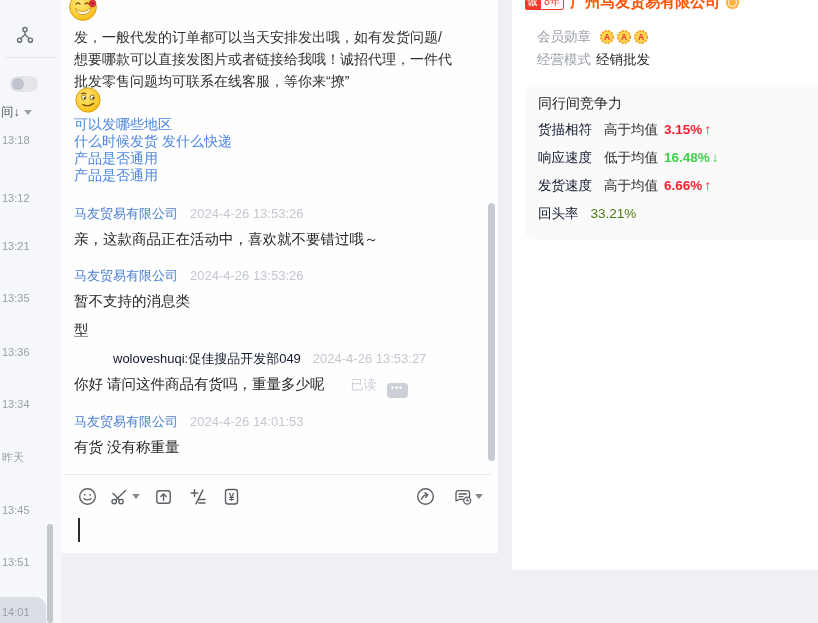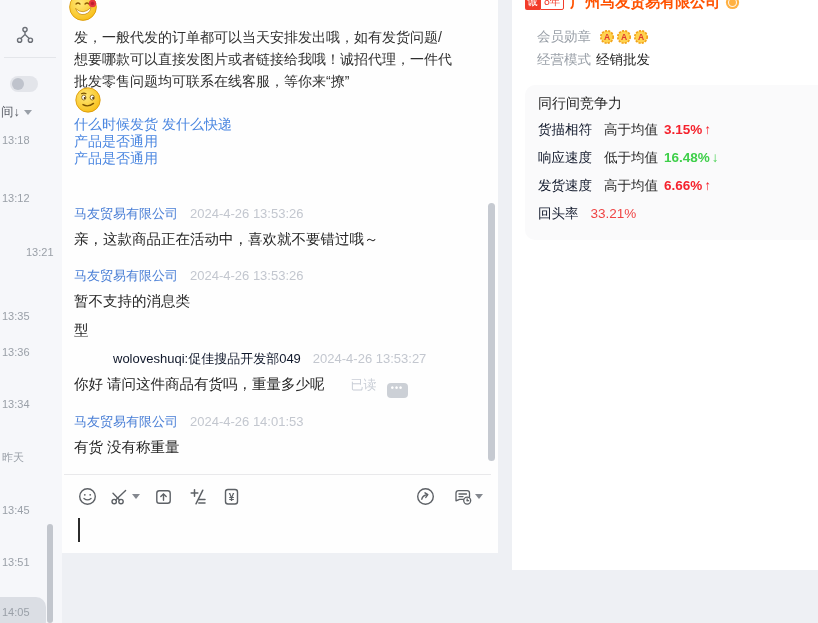--- a/index.html
+++ b/index.html
@@ -53,21 +53,21 @@
   .medals { display:flex; margin-left:8px; gap:1px; }
   .comp-card { position:absolute; left:13px; top:85px; width:310px; height:155px; background:#fafafb; border-radius:10px; }
   .comp-title { position:absolute; left:13px; top:10px; font-size:14px; color:#262626; }
   .metric-row { position:absolute; left:13px; font-size:13.5px; white-space:nowrap; }
   .metric-label { color:#0f172a; }
   .metric-comparison { color:#262626; margin-left:12px; }
   .metric-value { font-weight:bold; margin-left:6px; }
   .metric-arrow { margin-left:2px; font-weight:bold; }
   .tone-red { color:#f5222d; }
   .tone-green { color:#3fcf4a; }
-  .tone-plain { color:#ef4444; font-weight:normal; margin-left:12px; }
+  .tone-plain { color:#4d7c0f; font-weight:normal; margin-left:12px; }
   svg { display:block; }
 </style>
 </head>
 <body>
 
 <div id="app">
 
   <aside class="sidebar">
     <span class="contacts-icon">
       <svg width="20" height="20" viewBox="0 0 20 20" fill="none" stroke="#6b6f76" stroke-width="1.4" stroke-linecap="round">
@@ -80,28 +80,28 @@
     <div class="sidebar-divider"></div>
     <div class="toggle">
       <div class="toggle-knob"></div>
     </div>
     <div class="sort-row">
       <span>间↓</span><span class="caret"></span>
     </div>
     <div id="conv-list">
         <div class="conv-item" style="top: 134px;"><span>13:18</span></div>
         <div class="conv-item" style="top: 192px;"><span>13:12</span></div>
-        <div class="conv-item" style="top: 246px; margin-left: 24px;"><span>13:21</span></div>
-        <div class="conv-item" style="top: 310px;"><span>13:35</span></div>
+        <div class="conv-item" style="top: 240px;"><span>13:21</span></div>
+        <div class="conv-item" style="top: 292px;"><span>13:35</span></div>
         <div class="conv-item" style="top: 346px;"><span>13:36</span></div>
         <div class="conv-item" style="top: 398px;"><span>13:34</span></div>
         <div class="conv-item" style="top: 450px;"><span>昨天</span></div>
         <div class="conv-item" style="top: 504px;"><span>13:45</span></div>
         <div class="conv-item" style="top: 556px;"><span>13:51</span></div>
-        <div class="conv-item selected"><span>14:05</span></div>
+        <div class="conv-item selected"><span>14:01</span></div>
       </div>
     <div class="sidebar-scrollbar"></div>
   </aside>
 
   <main class="chat">
     <span class="emoji" style="left:6px; top:-7px;">
       <svg width="30" height="30" viewBox="0 0 30 30">
         <defs>
             <radialGradient id="eg1" cx="0.4" cy="0.35" r="0.85">
               <stop offset="0" stop-color="#ffe97a"></stop>
@@ -132,20 +132,21 @@
         <circle cx="13" cy="13" r="12.2" fill="url(#eg2)" stroke="#d79400" stroke-width="0.8"></circle>
         <ellipse cx="8.8" cy="10.5" rx="2.1" ry="2.5" fill="#fff" stroke="#7a5200" stroke-width="0.8"></ellipse>
         <ellipse cx="17.2" cy="10.5" rx="2.1" ry="2.5" fill="#fff" stroke="#7a5200" stroke-width="0.8"></ellipse>
         <circle cx="9.7" cy="10.9" r="1" fill="#4a3000"></circle>
           <circle cx="18.1" cy="10.9" r="1" fill="#4a3000"></circle>
         <path d="M6.5 6.8 Q9 5.5 11 6.7" stroke="#7a5200" stroke-width="1.1" fill="none" stroke-linecap="round"></path>
         <path d="M8 17.6 Q13 20.6 18.5 16.4" stroke="#7a5200" stroke-width="1.4" fill="none" stroke-linecap="round"></path>
       </svg>
     </span>
     <div class="quick-links" id="quick-links">
+        <a class="quick-link" href="#">可以发哪些地区</a>
         <a class="quick-link" href="#">什么时候发货 发什么快递</a>
         <a class="quick-link" href="#">产品是否通用</a>
         <a class="quick-link" href="#">产品是否通用</a>
       </div>
 
     <div id="msg-list">
         <div class="message" style="top: 205px;">
           <div class="msg-header"><span class="sender-shop">马友贸易有限公司</span><span class="msg-time">2024-4-26 13:53:26</span></div>
           <div class="msg-line"><span>亲，这款商品正在活动中，喜欢就不要错过哦～</span></div>
         </div>

